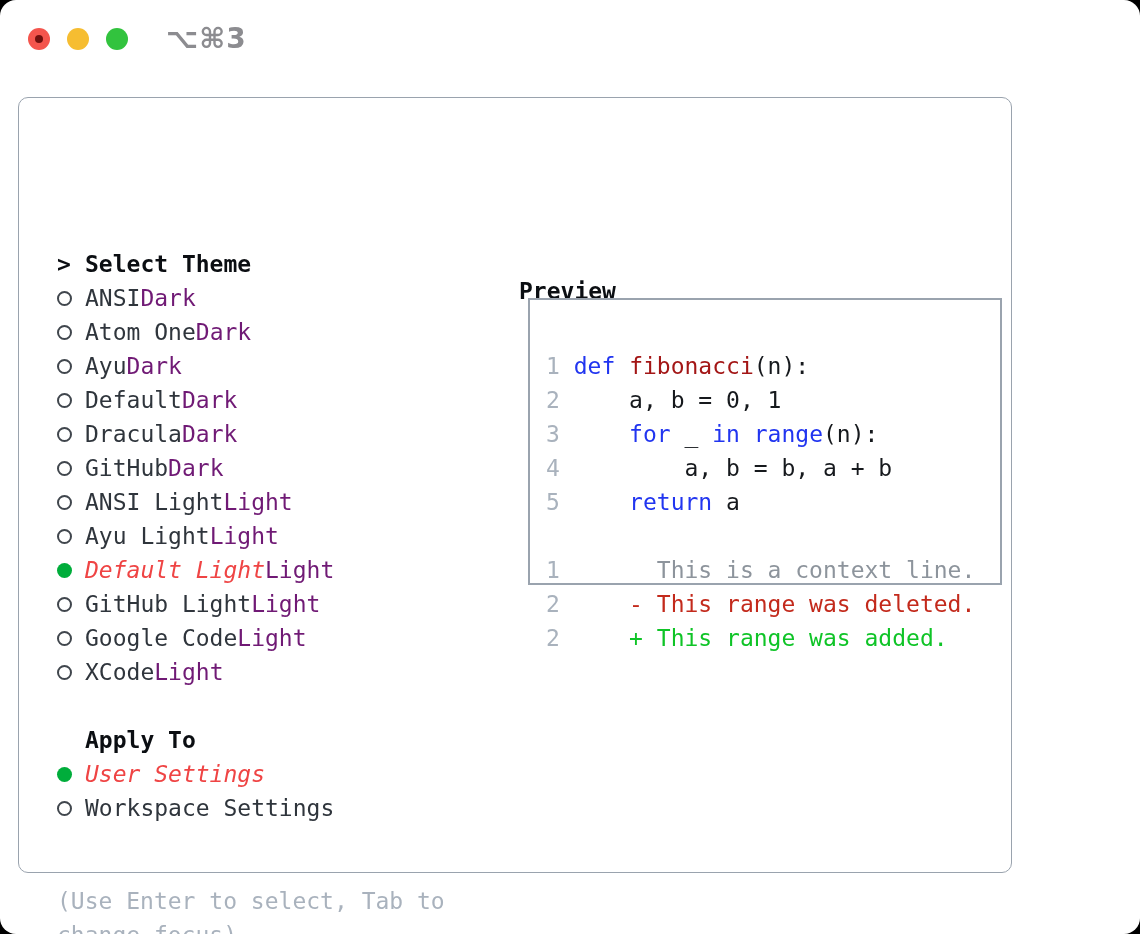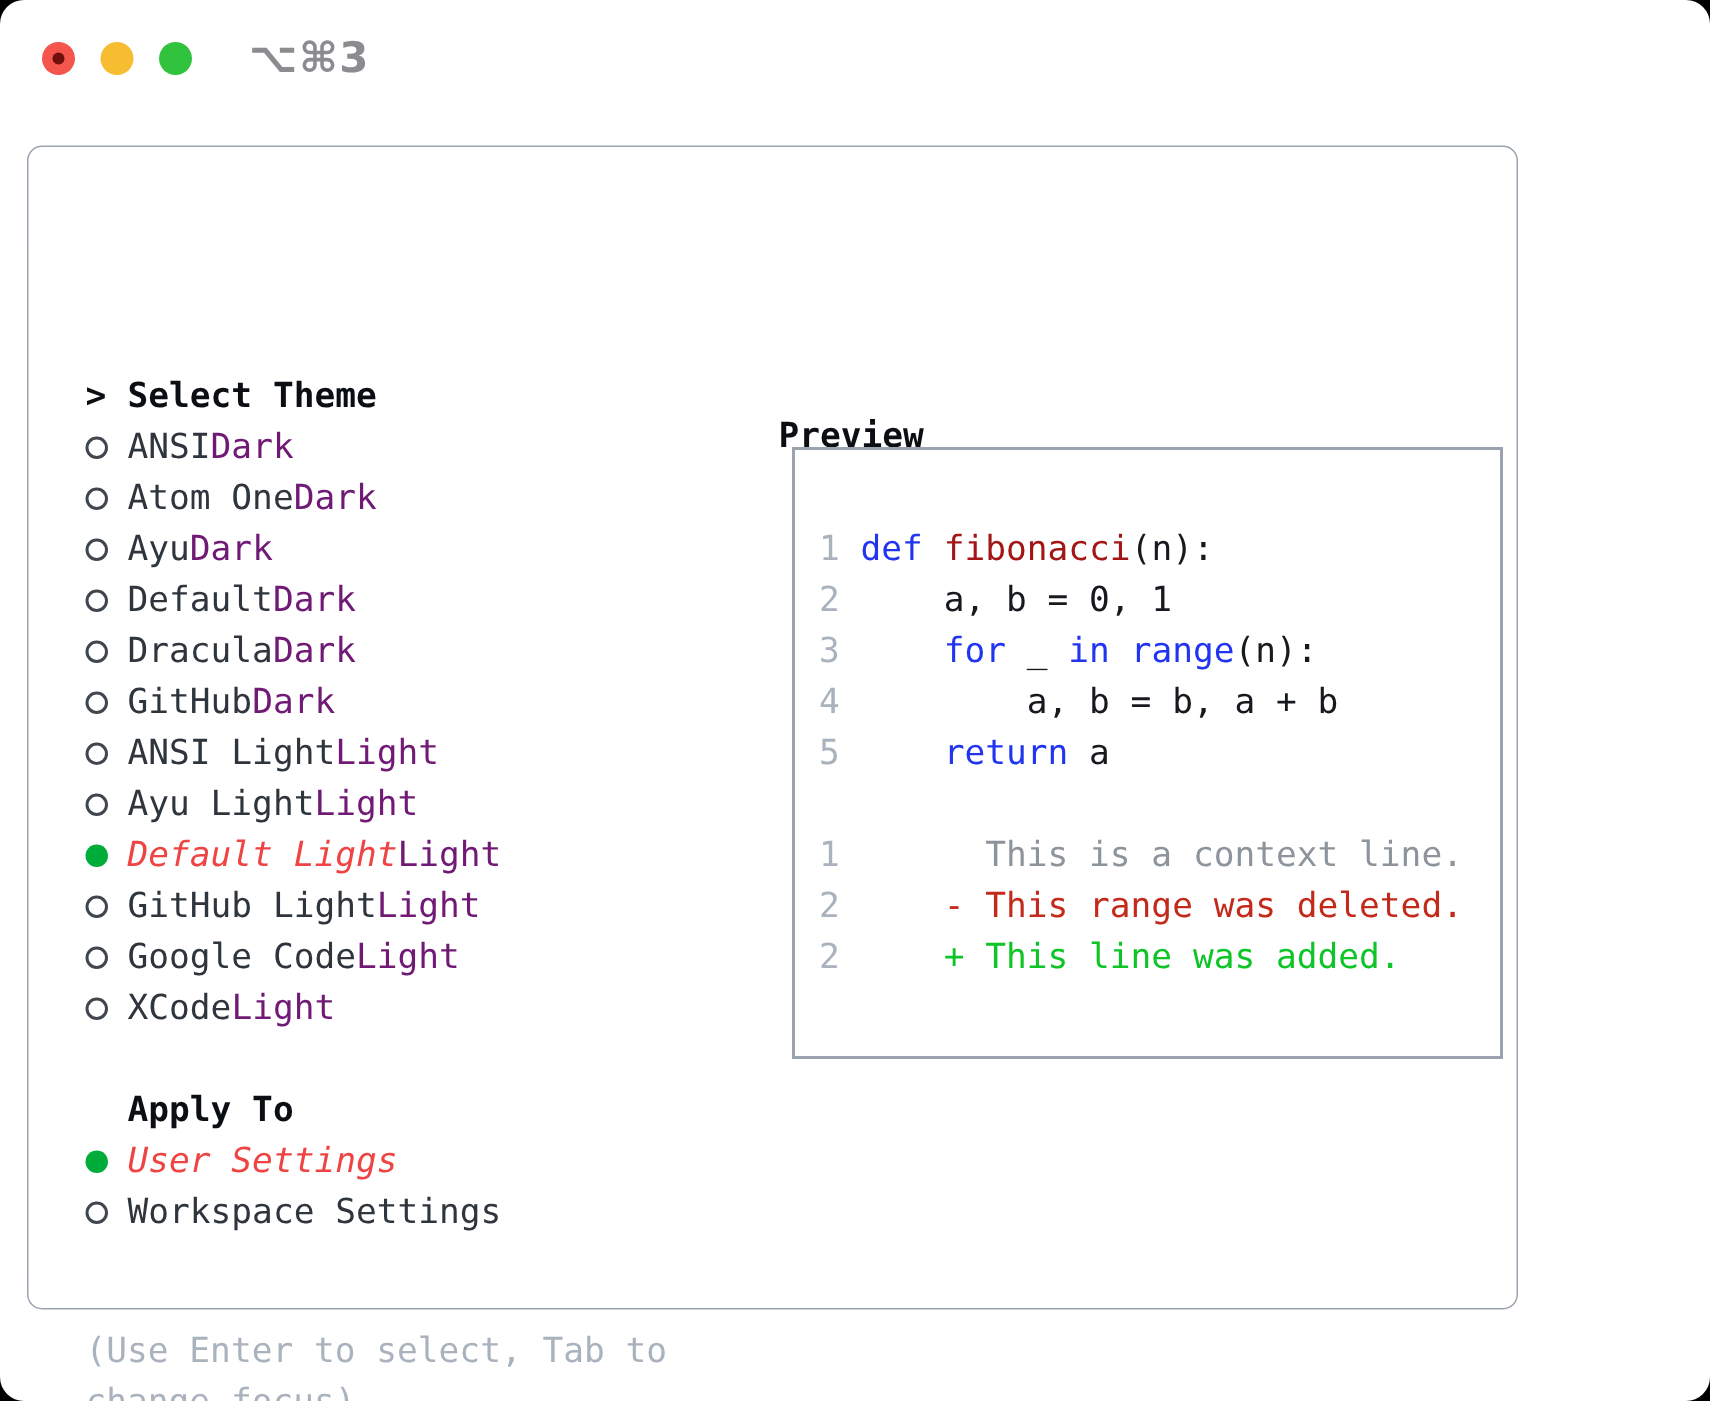--- a/index.html
+++ b/index.html
@@ -52,21 +52,21 @@
   .spacer { height: 34px; }
   .help {
     width: 430px; color: #a9b2bd; font-size: 23px; line-height: 34px; margin-top: 25px;
   }
   
   .preview-header {
     position: absolute; left: 500px; top: 149px; height: 34px; line-height: 34px;
     font-size: 23px; font-weight: 700; color: #0b0e12; margin-top: 27px;
   }
   .preview-box {
-    position: absolute; left: 509px; top: 200px; width: 474px; height: 408px;
+    position: absolute; left: 509px; top: 200px; width: 474px; height: 287px;
     border: 2px solid #9aa3ae; background: #fff;
     padding: 49px 0 0 16px;
     font-size: 23px; line-height: 34px;
   }
   .pline { height: 34px; white-space: pre; }
   .ln { color: #a9b2bd; }
   .kw { color: #2135f0; }
   .fn { color: #a31616; }
   .pl { color: #16191d; }
   .diff-context { color: #8d949c; }
@@ -124,18 +124,18 @@
           <div class="pline"><span class="ln">1</span> <span class="kw">def</span><span class="pl"> </span><span class="fn">fibonacci</span><span class="pl">(n):</span></div>
           <div class="pline"><span class="ln">2</span> <span class="pl">    a, b = 0, 1</span></div>
           <div class="pline"><span class="ln">3</span> <span class="pl">    </span><span class="kw">for</span><span class="pl"> _ </span><span class="kw">in</span><span class="pl"> </span><span class="kw">range</span><span class="pl">(n):</span></div>
           <div class="pline"><span class="ln">4</span> <span class="pl">        a, b = b, a + b</span></div>
           <div class="pline"><span class="ln">5</span> <span class="pl">    </span><span class="kw">return</span><span class="pl"> a</span></div>
         </div>
       <div class="spacer"></div>
       <div id="diff-lines">
           <div class="pline"><span class="ln">1</span>     <span class="diff-context">  This is a context line.</span></div>
           <div class="pline"><span class="ln">2</span>     <span class="diff-deleted">- This range was deleted.</span></div>
-          <div class="pline"><span class="ln">2</span>     <span class="diff-added">+ This line was added.</span></div>
+          <div class="pline"><span class="ln">2</span>     <span class="diff-added">+ This range was added.</span></div>
         </div>
     </div>
 
   </div>
 </div>
 
 </body></html>

